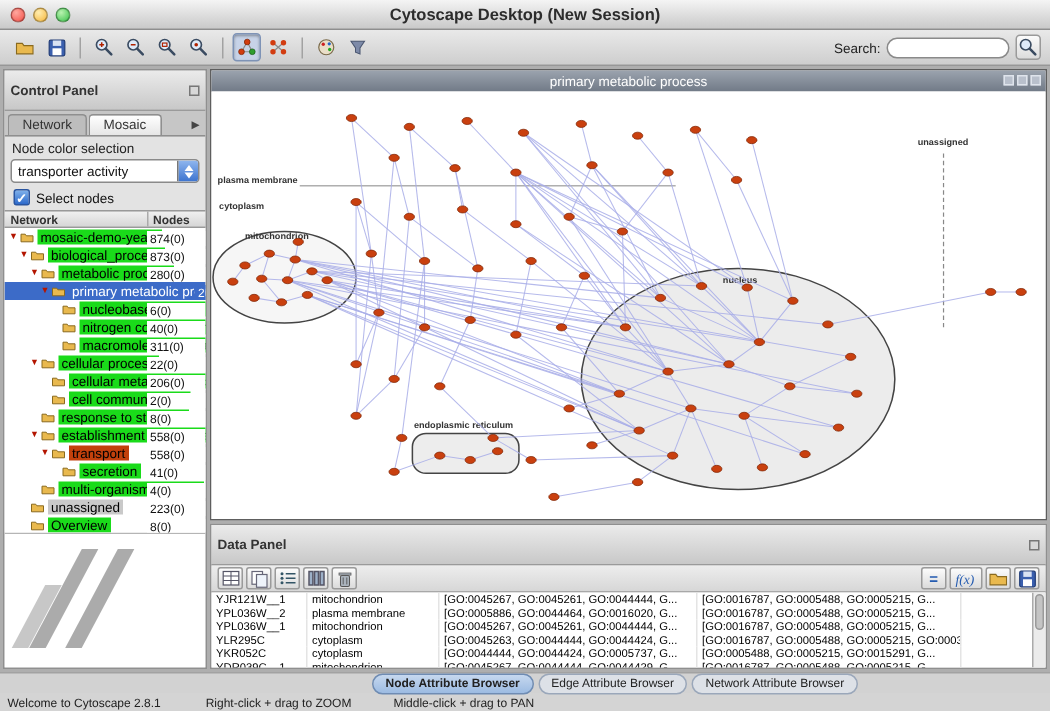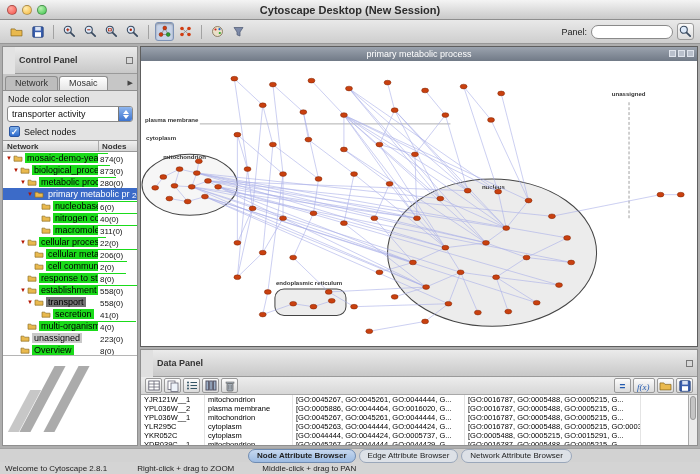--- a/index.html
+++ b/index.html
@@ -24,21 +24,21 @@
   .search-wrap{margin-left:auto;display:flex;align-items:center;gap:4px;}
   .search-label{font-size:9px;color:#222;}
   .search-input{width:82px;height:14px;border:1px solid #8a8a8a;border-radius:7px;background:#fff;font-size:9px;padding:0 6px;font-family:"Liberation Sans",sans-serif;}
   .search-btn{width:17px;height:17px;border:1px solid #9a9a9a;border-radius:3px;background:linear-gradient(#fbfbfb,#dcdcdc);display:flex;align-items:center;justify-content:center;}
 
   
   .content{height:404px;display:flex;gap:2px;padding:2px;background:#aeaeae;}
 
   
   .control-panel{width:136px;background:#e3e3e3;border:1px solid #8f8f8f;display:flex;flex-direction:column;overflow:hidden;}
-  .panel-title{height:13px;background:linear-gradient(#ebebeb,#c8c8c8);border-bottom:1px solid #9a9a9a;font-size:9px;font-weight:bold;color:#333;display:flex;align-items:center;padding:13px 4px;flex:0 0 auto;margin-left:12px;}
+  .panel-title{height:13px;background:linear-gradient(#ebebeb,#c8c8c8);border-bottom:1px solid #9a9a9a;font-size:9px;font-weight:bold;color:#333;display:flex;align-items:center;padding:13px 4px;flex:0 0 auto;}
   .panel-title .sp{flex:1;}
   .float-btn{width:7px;height:7px;border:1px solid #777;background:#d8d8d8;}
   .cp-tabs{display:flex;align-items:flex-end;height:17px;background:#c6c6c6;border-bottom:1px solid #8f8f8f;padding:2px 2px 0;flex:0 0 auto;}
   .cp-tab{font-size:9px;padding:1px 9px 2px;border:1px solid #8f8f8f;border-bottom:none;background:#bdbdbd;border-radius:3px 3px 0 0;margin-right:1px;color:#333;}
   .cp-tab.sel{background:linear-gradient(#ffffff,#e6e6e6);}
   .tab-arrow{margin-left:auto;margin-right:2px;font-size:7px;color:#444;align-self:center;}
   .tab-arrow::after{content:"\25B6";}
   .cp-label{padding:3px 5px 1px;font-size:9px;color:#222;flex:0 0 auto;}
   .combo{height:16px;margin:1px 4px 2px;border:1px solid #8a8a8a;border-radius:3px;background:#fff;display:flex;align-items:stretch;overflow:hidden;flex:0 0 auto;}
   .combo-text{flex:1;padding:2px 0 0 4px;font-size:9px;white-space:nowrap;overflow:hidden;}
@@ -187,21 +187,21 @@
             <circle cx="8.8" cy="8" r="1.1" fill="#22aa22"></circle>
           </svg>
         </span>
         <span class="tb-btn">
           <svg width="13" height="13" viewBox="0 0 13 13">
             <path d="M2 2.5 H11 L8 7 V11 L5 9.8 V7 Z" fill="#7d8aa8" stroke="#4a5670" stroke-width="0.7"></path>
           </svg>
         </span>
       </span>
     <span class="search-wrap">
-      <span class="search-label">Panel:</span>
+      <span class="search-label">Search:</span>
       <input class="search-input" value="" style="">
       <span class="search-btn" id="search-btn-icon">
           <svg width="13" height="13" viewBox="0 0 13 13">
             <circle cx="4.8" cy="4.8" r="3.5" fill="#ddeafa" stroke="#3a4b61" stroke-width="1.1"></circle>
             <line x1="7.6" y1="7.6" x2="11.2" y2="11.2" stroke="#3a4b61" stroke-width="1.7" stroke-linecap="round"></line>
           </svg>
         </span>
     </span>
   </div>
 
@@ -355,21 +355,21 @@
             <span class="tree-label" style="background: rgb(26, 219, 26);">establishment of localization</span>
             <span class="count">558(0)</span>
           </div>
           <div class="tree-row" style="padding-left: 23px;">
             <span class="expander">▼</span>
             <span class="node-icon">
               <svg width="10" height="8" viewBox="0 0 14 12">
                 <path d="M1 3.2 h4.2 l1.2 1.6 H13 V10.8 H1 Z" fill="#e9b94e" stroke="#8a6a1e" stroke-width="1"></path>
               </svg>
             </span>
-            <span class="tree-label" style="background: #737373;">transport</span>
+            <span class="tree-label" style="background: #c2410c;">transport</span>
             <span class="count">558(0)</span>
           </div>
           <div class="tree-row" style="padding-left: 30px;">
             <span class="expander"></span>
             <span class="node-icon">
               <svg width="10" height="8" viewBox="0 0 14 12">
                 <path d="M1 3.2 h4.2 l1.2 1.6 H13 V10.8 H1 Z" fill="#e9b94e" stroke="#8a6a1e" stroke-width="1"></path>
               </svg>
             </span>
             <span class="tree-label" style="background: rgb(26, 219, 26);">secretion</span>

